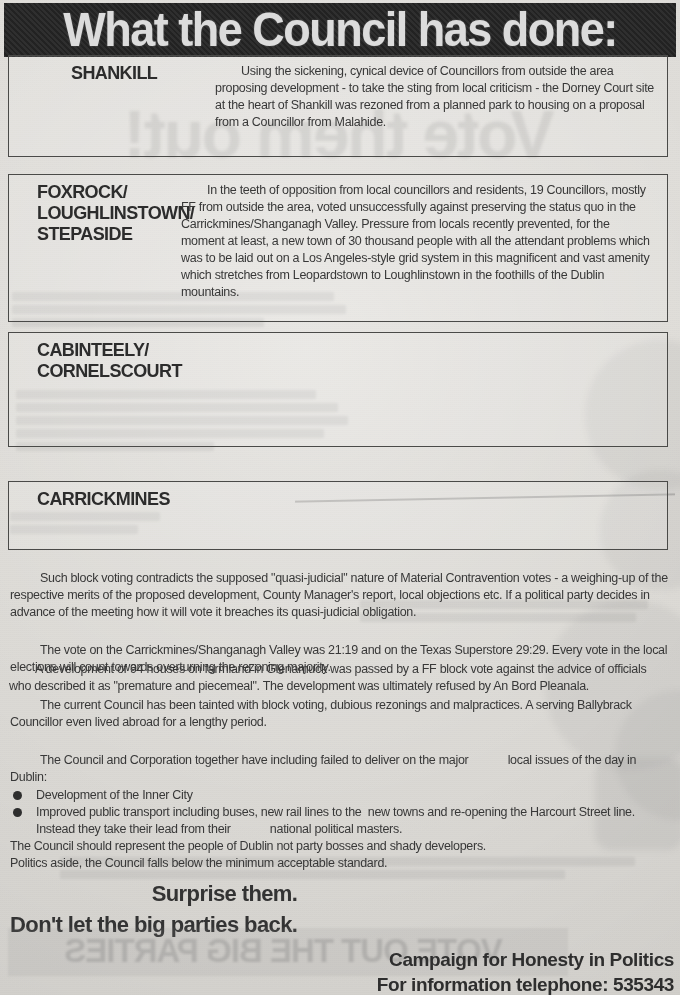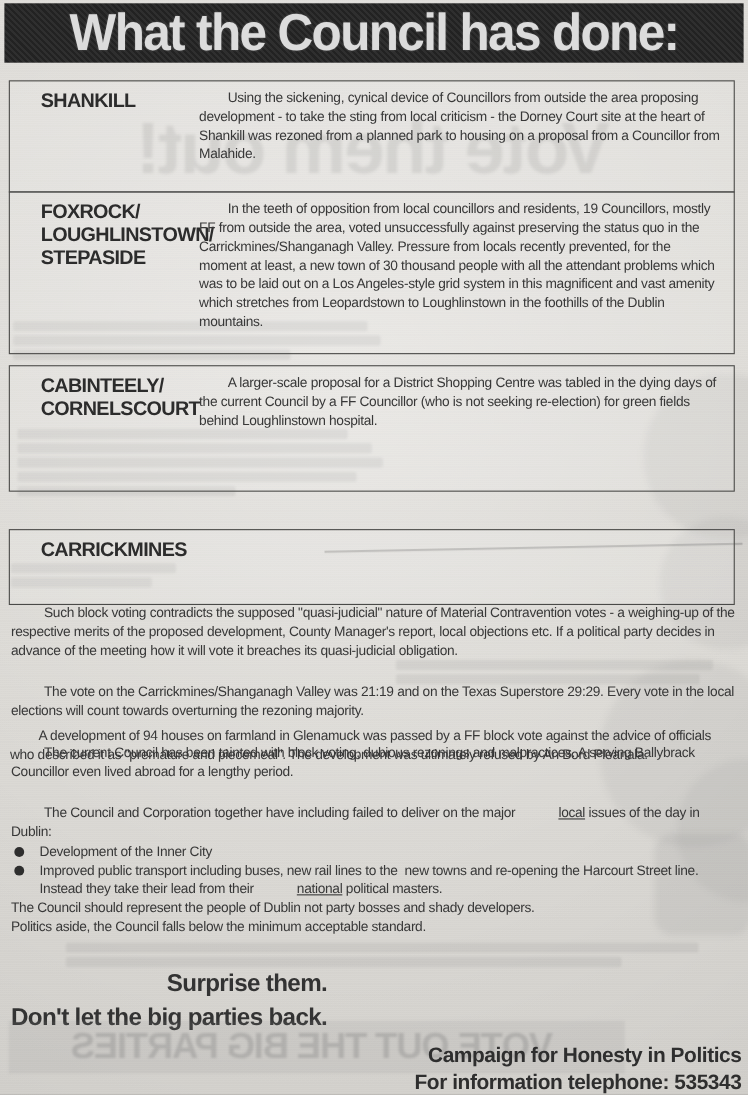--- a/index.html
+++ b/index.html
@@ -28,44 +28,44 @@
     color:#dcdcdc;text-shadow:0 0 2px rgba(255,255,255,0.25);
     transform:scaleY(1.05);white-space:nowrap;
   }
   
   .box{
     position:absolute;left:8px;width:660px;
     border:1.5px solid #4a4a48;
     display:flex;box-sizing:border-box;
     background:rgba(255,255,255,0.12);
   }
-  .box1{top:73px;height:102px;}
+  .box1{top:55px;height:102px;padding-left:34px;}
   .box2{top:174px;height:148px;}
   .box3{top:332px;height:115px;}
   .box4{top:481px;height:69px;flex-direction:column;}
   .box-label{
     width:172px;flex:0 0 172px;box-sizing:border-box;
     padding:7px 0 0 28px;
     font-size:18px;font-weight:bold;line-height:21px;letter-spacing:-0.6px;
     color:#2c2c2c;
   }
   .box-label span{display:block;}
   .box-text{
     flex:1;padding:7px 12px 0 0;
     font-size:12.5px;line-height:17px;letter-spacing:-0.3px;color:#383838;
   }
   .box-text p{margin:0;text-indent:26px;}
   
   .body-text{
-    position:absolute;top:549px;left:10px;width:660px;
+    position:absolute;top:570px;left:10px;width:660px;
     font-size:12.5px;line-height:17px;letter-spacing:-0.3px;color:#383838;
   }
   .body-text p.para{margin:0 0 21px;text-indent:30px;}
   .body-text p.intro{margin:0 0 1px;text-indent:30px;}
-  .ul{text-decoration:underline;padding-left:36px;}
+  .ul{padding-left:36px;}
   ul.bullets{list-style:none;margin:0;padding:0;}
   ul.bullets li{position:relative;padding-left:26px;margin:0;white-space:pre-wrap;}
   .bullet-dot{
     position:absolute;left:3px;top:4px;width:9px;height:9px;border-radius:50%;
     background:#2e2e2e;
   }
   .closing-line{margin:0;}
   
   .slogans{
     position:absolute;top:878px;left:10px;
@@ -163,21 +163,20 @@
       <p>In the teeth of opposition from local councillors and residents, 19 Councillors, mostly FF from outside the area, voted unsuccessfully against preserving the status quo in the Carrickmines/Shanganagh Valley. Pressure from locals recently prevented, for the moment at least, a new town of 30 thousand people with all the attendant problems which was to be laid out on a Los Angeles-style grid system in this magnificent and vast amenity which stretches from Leopardstown to Loughlinstown in the foothills of the Dublin mountains.</p>
     </div>
   </div>
 
   <div class="box box3">
     <div class="box-label">
       <span>CABINTEELY/</span>
       <span>CORNELSCOURT</span>
     </div>
     <div class="box-text">
-      <p>A larger-scale proposal for a District Shopping Centre was tabled in the dying days of the current Council by a FF Councillor (who is not seeking re-election) for green fields behind Loughlinstown hospital.</p>
     </div>
   </div>
 
   <div class="box box4">
     <div class="box-label">
       <span>CARRICKMINES</span>
     </div>
     <div class="box-text">
       <p>A development of 94 houses on farmland in Glenamuck was passed by a FF block vote against the advice of officials who described it as "premature and piecemeal". The development was ultimately refused by An Bord Pleanala.</p>
     </div>

